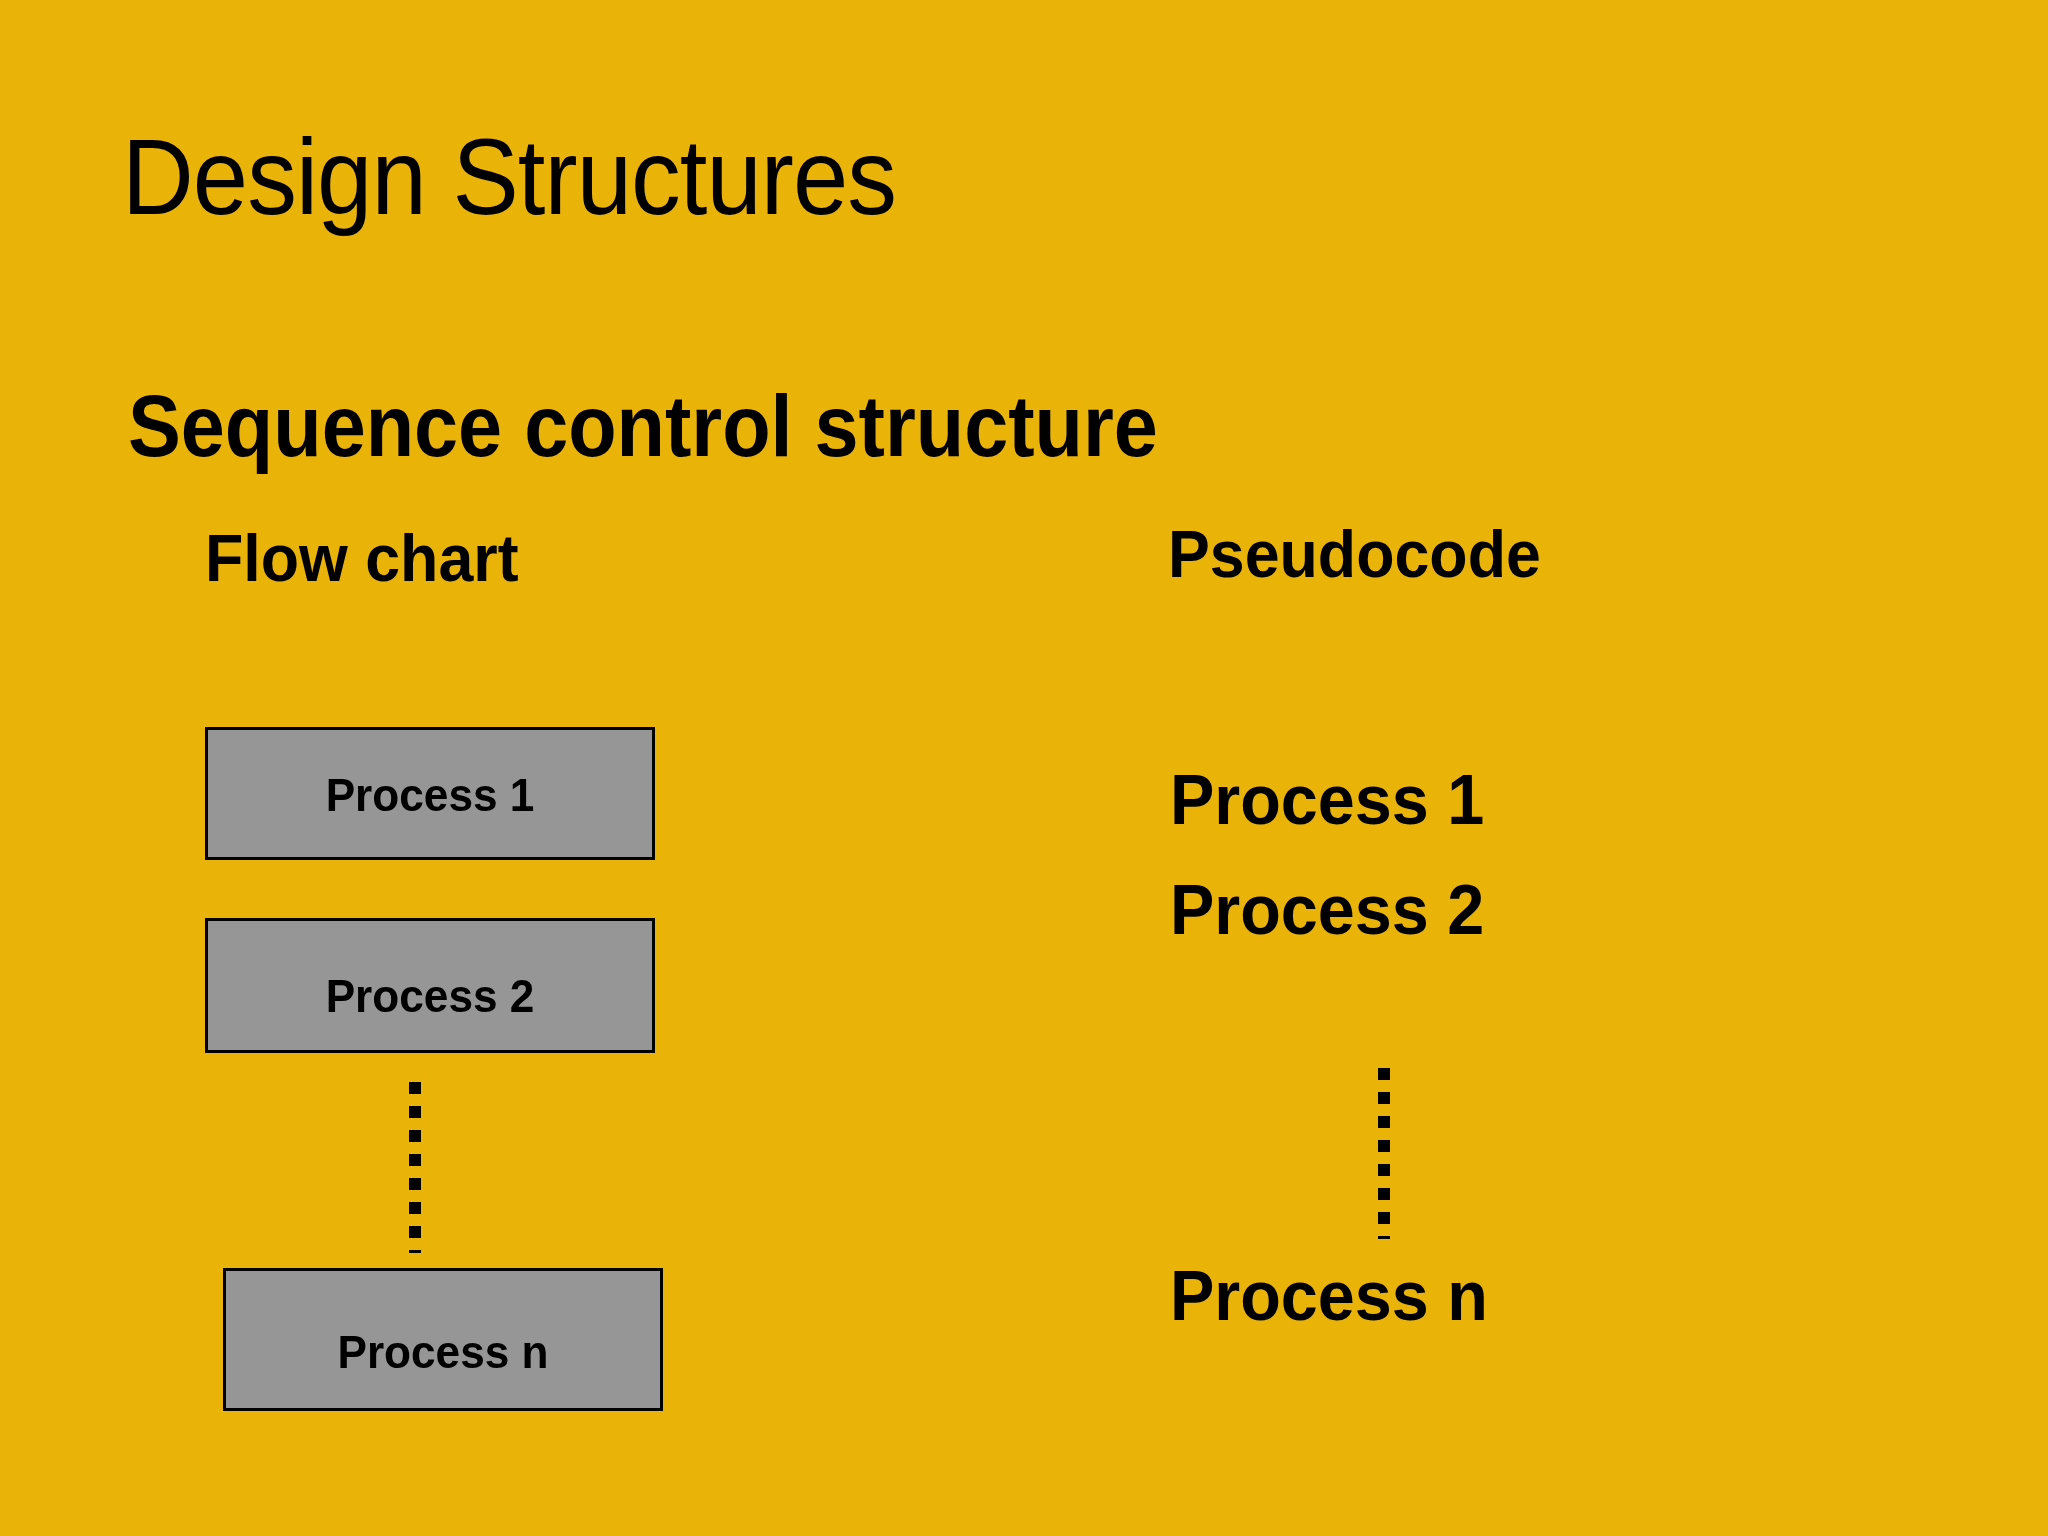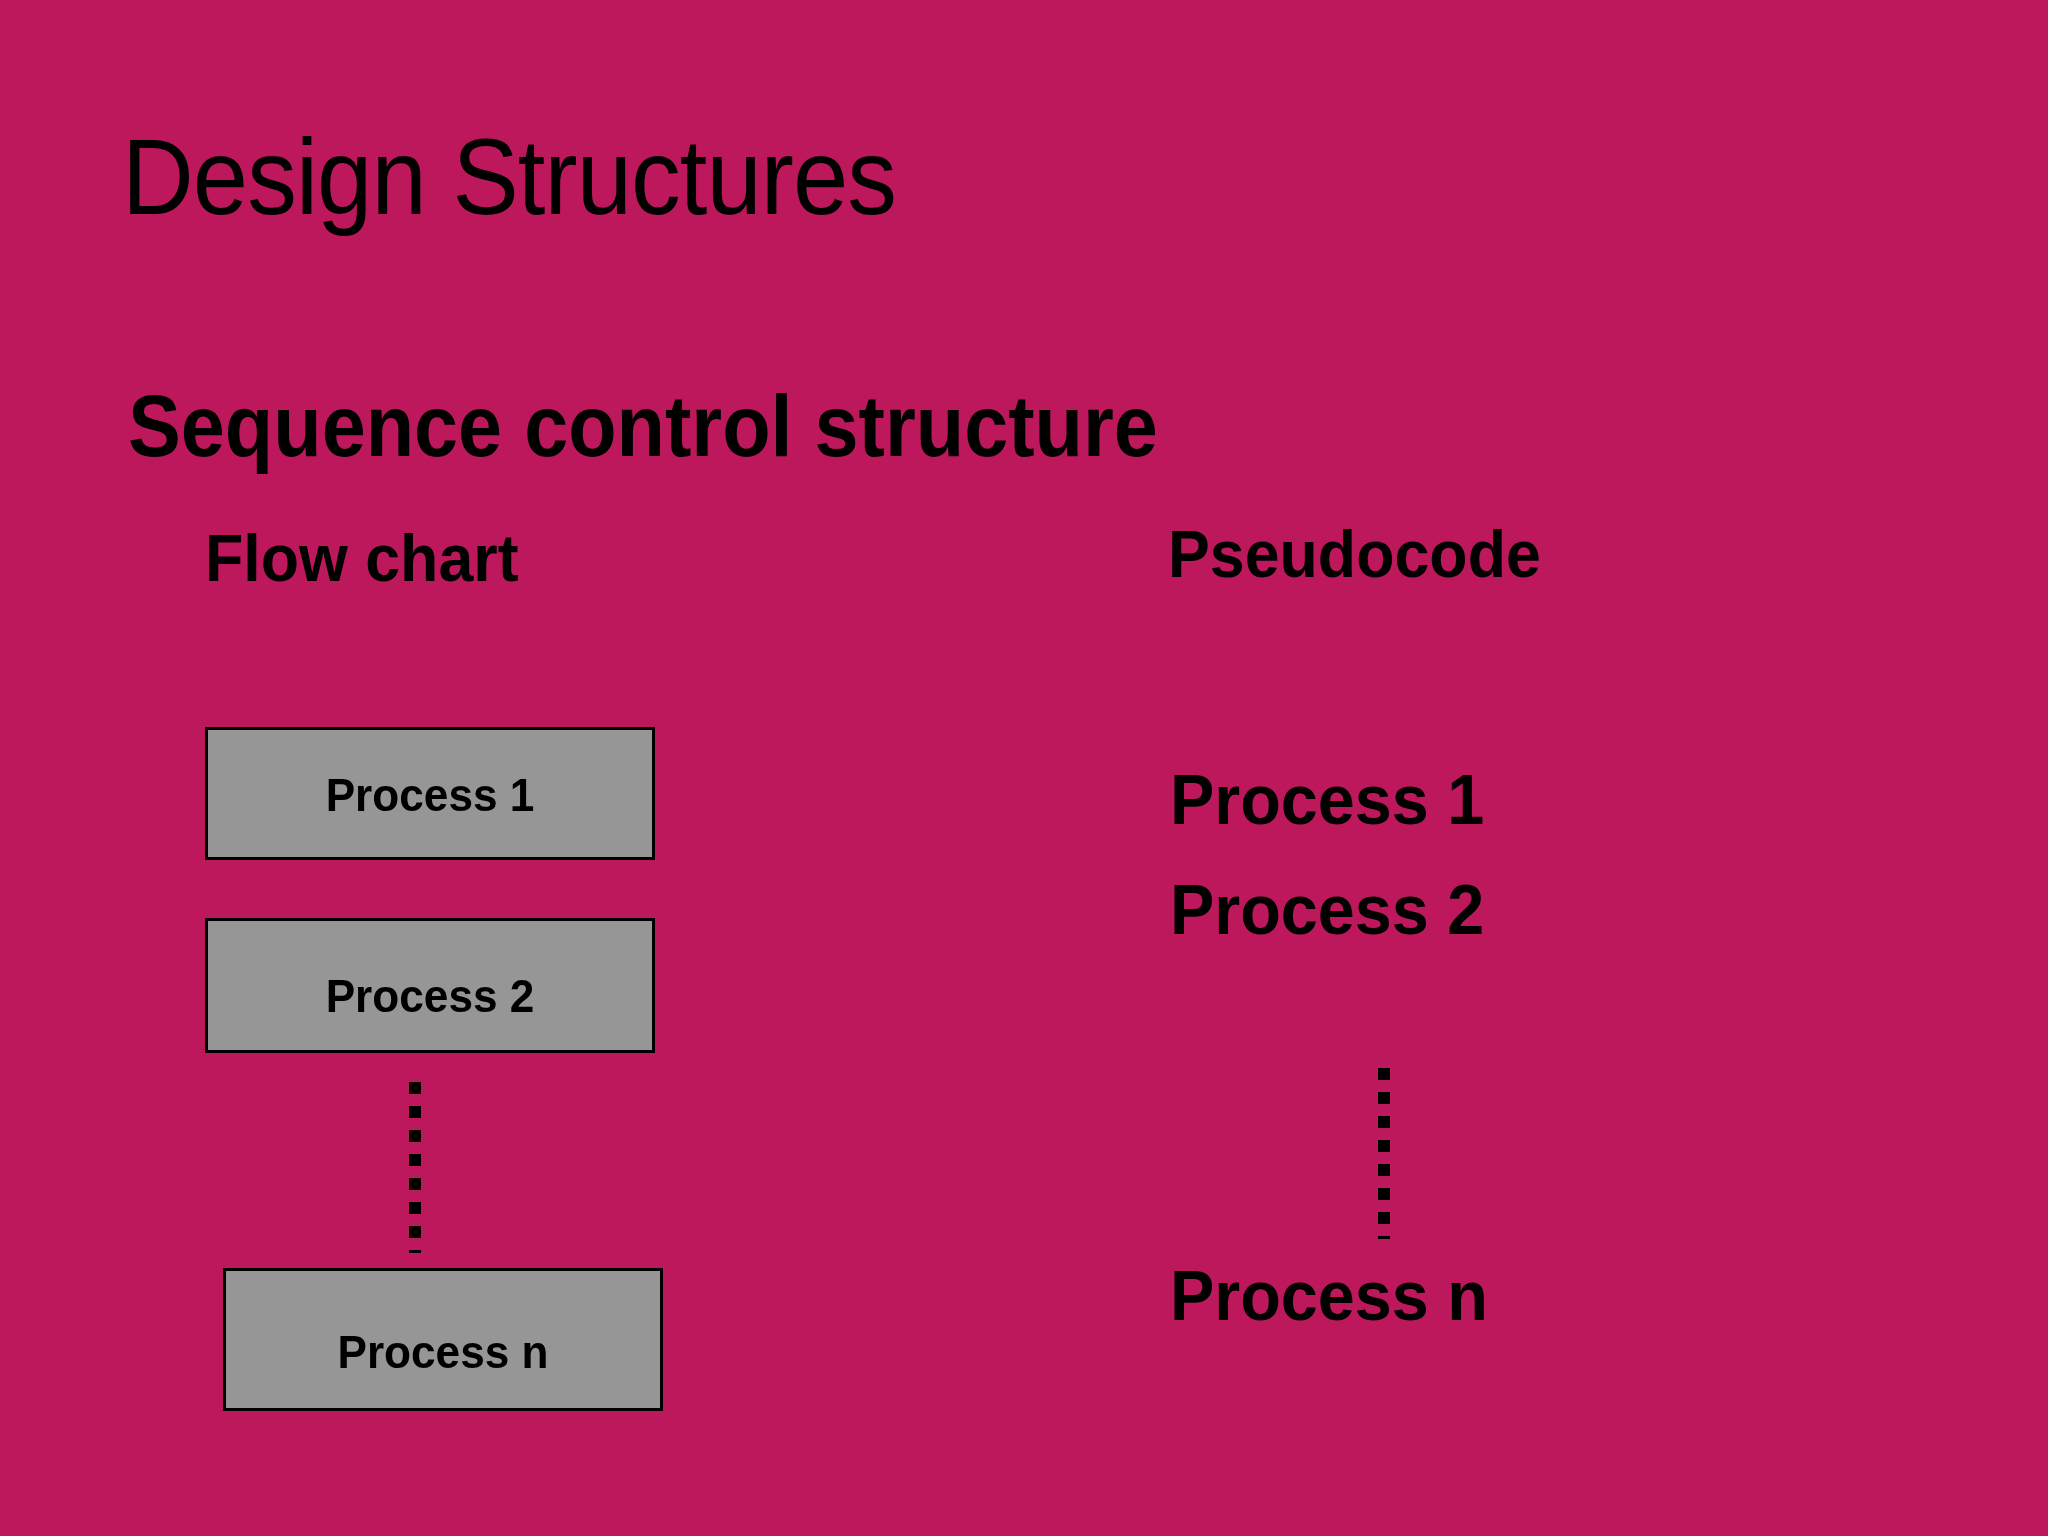--- a/index.html
+++ b/index.html
@@ -7,21 +7,21 @@
     padding: 0;
     background: #ffffff;
   }
   body {
     font-family: "Liberation Sans", sans-serif;
   }
   #slide {
     position: relative;
     width: 2048px;
     height: 1536px;
-    background: #be185d;
+    background: #eab308;
     overflow: hidden;
   }
 
   
   .slide-title {
     position: absolute;
     left: 122px;
     top: 118px;
     font-size: 108px;
     font-weight: 400;

